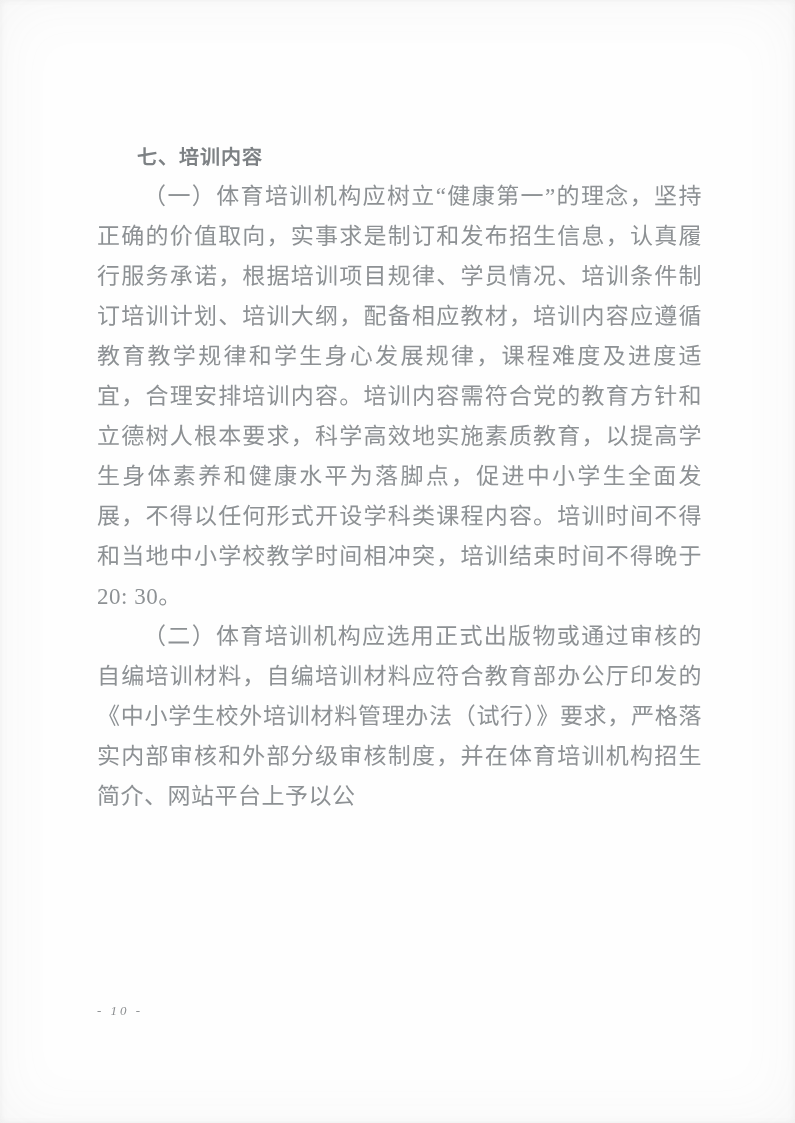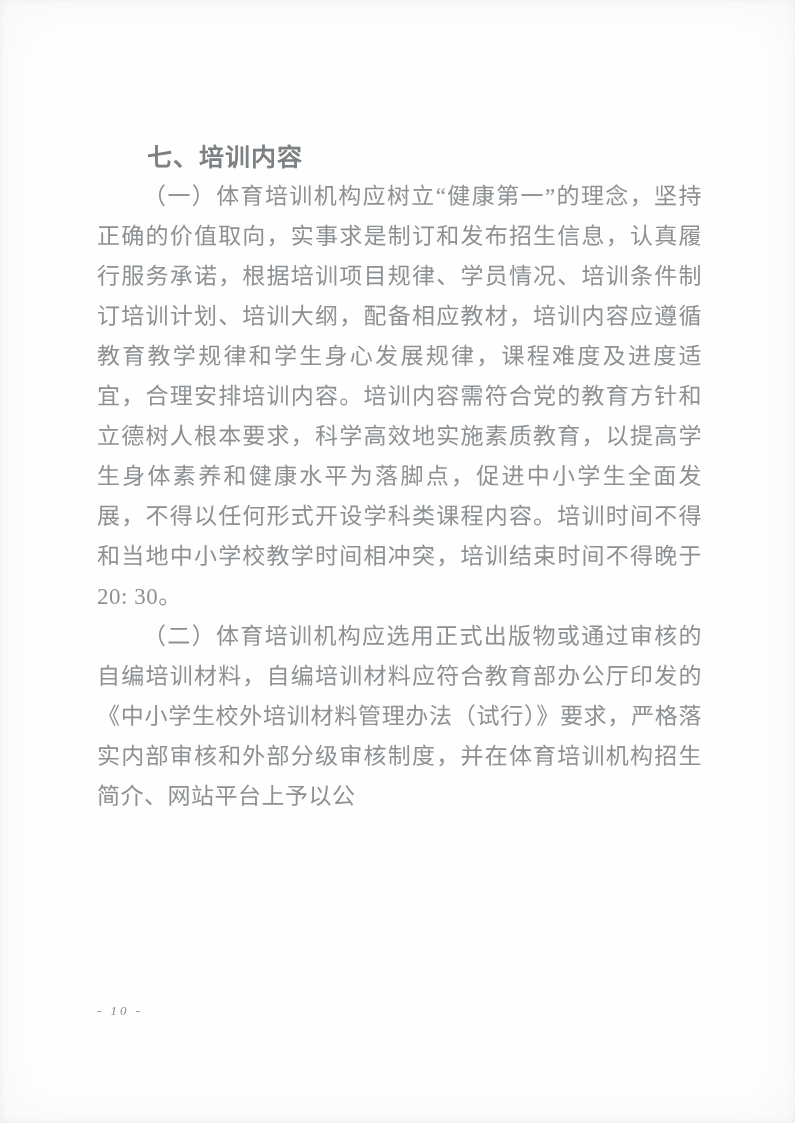--- a/index.html
+++ b/index.html
@@ -30,21 +30,21 @@
     line-height: 40px;
     letter-spacing: 0.5px;
     color: #8d9194;
     text-indent: 2em;
     text-align: justify;
     text-justify: inter-character;
   }
   .section-heading {
     margin: 0;
     font-family: "Liberation Sans", "DejaVu Sans", sans-serif;
-    font-size: 25px;
+    font-size: 20px;
     font-weight: bold;
     line-height: 40px;
     letter-spacing: 1px;
     color: #7d8184;
     text-indent: 2em;
   }
   .page-number {
     position: absolute;
     left: 97px;
     top: 1003px;

